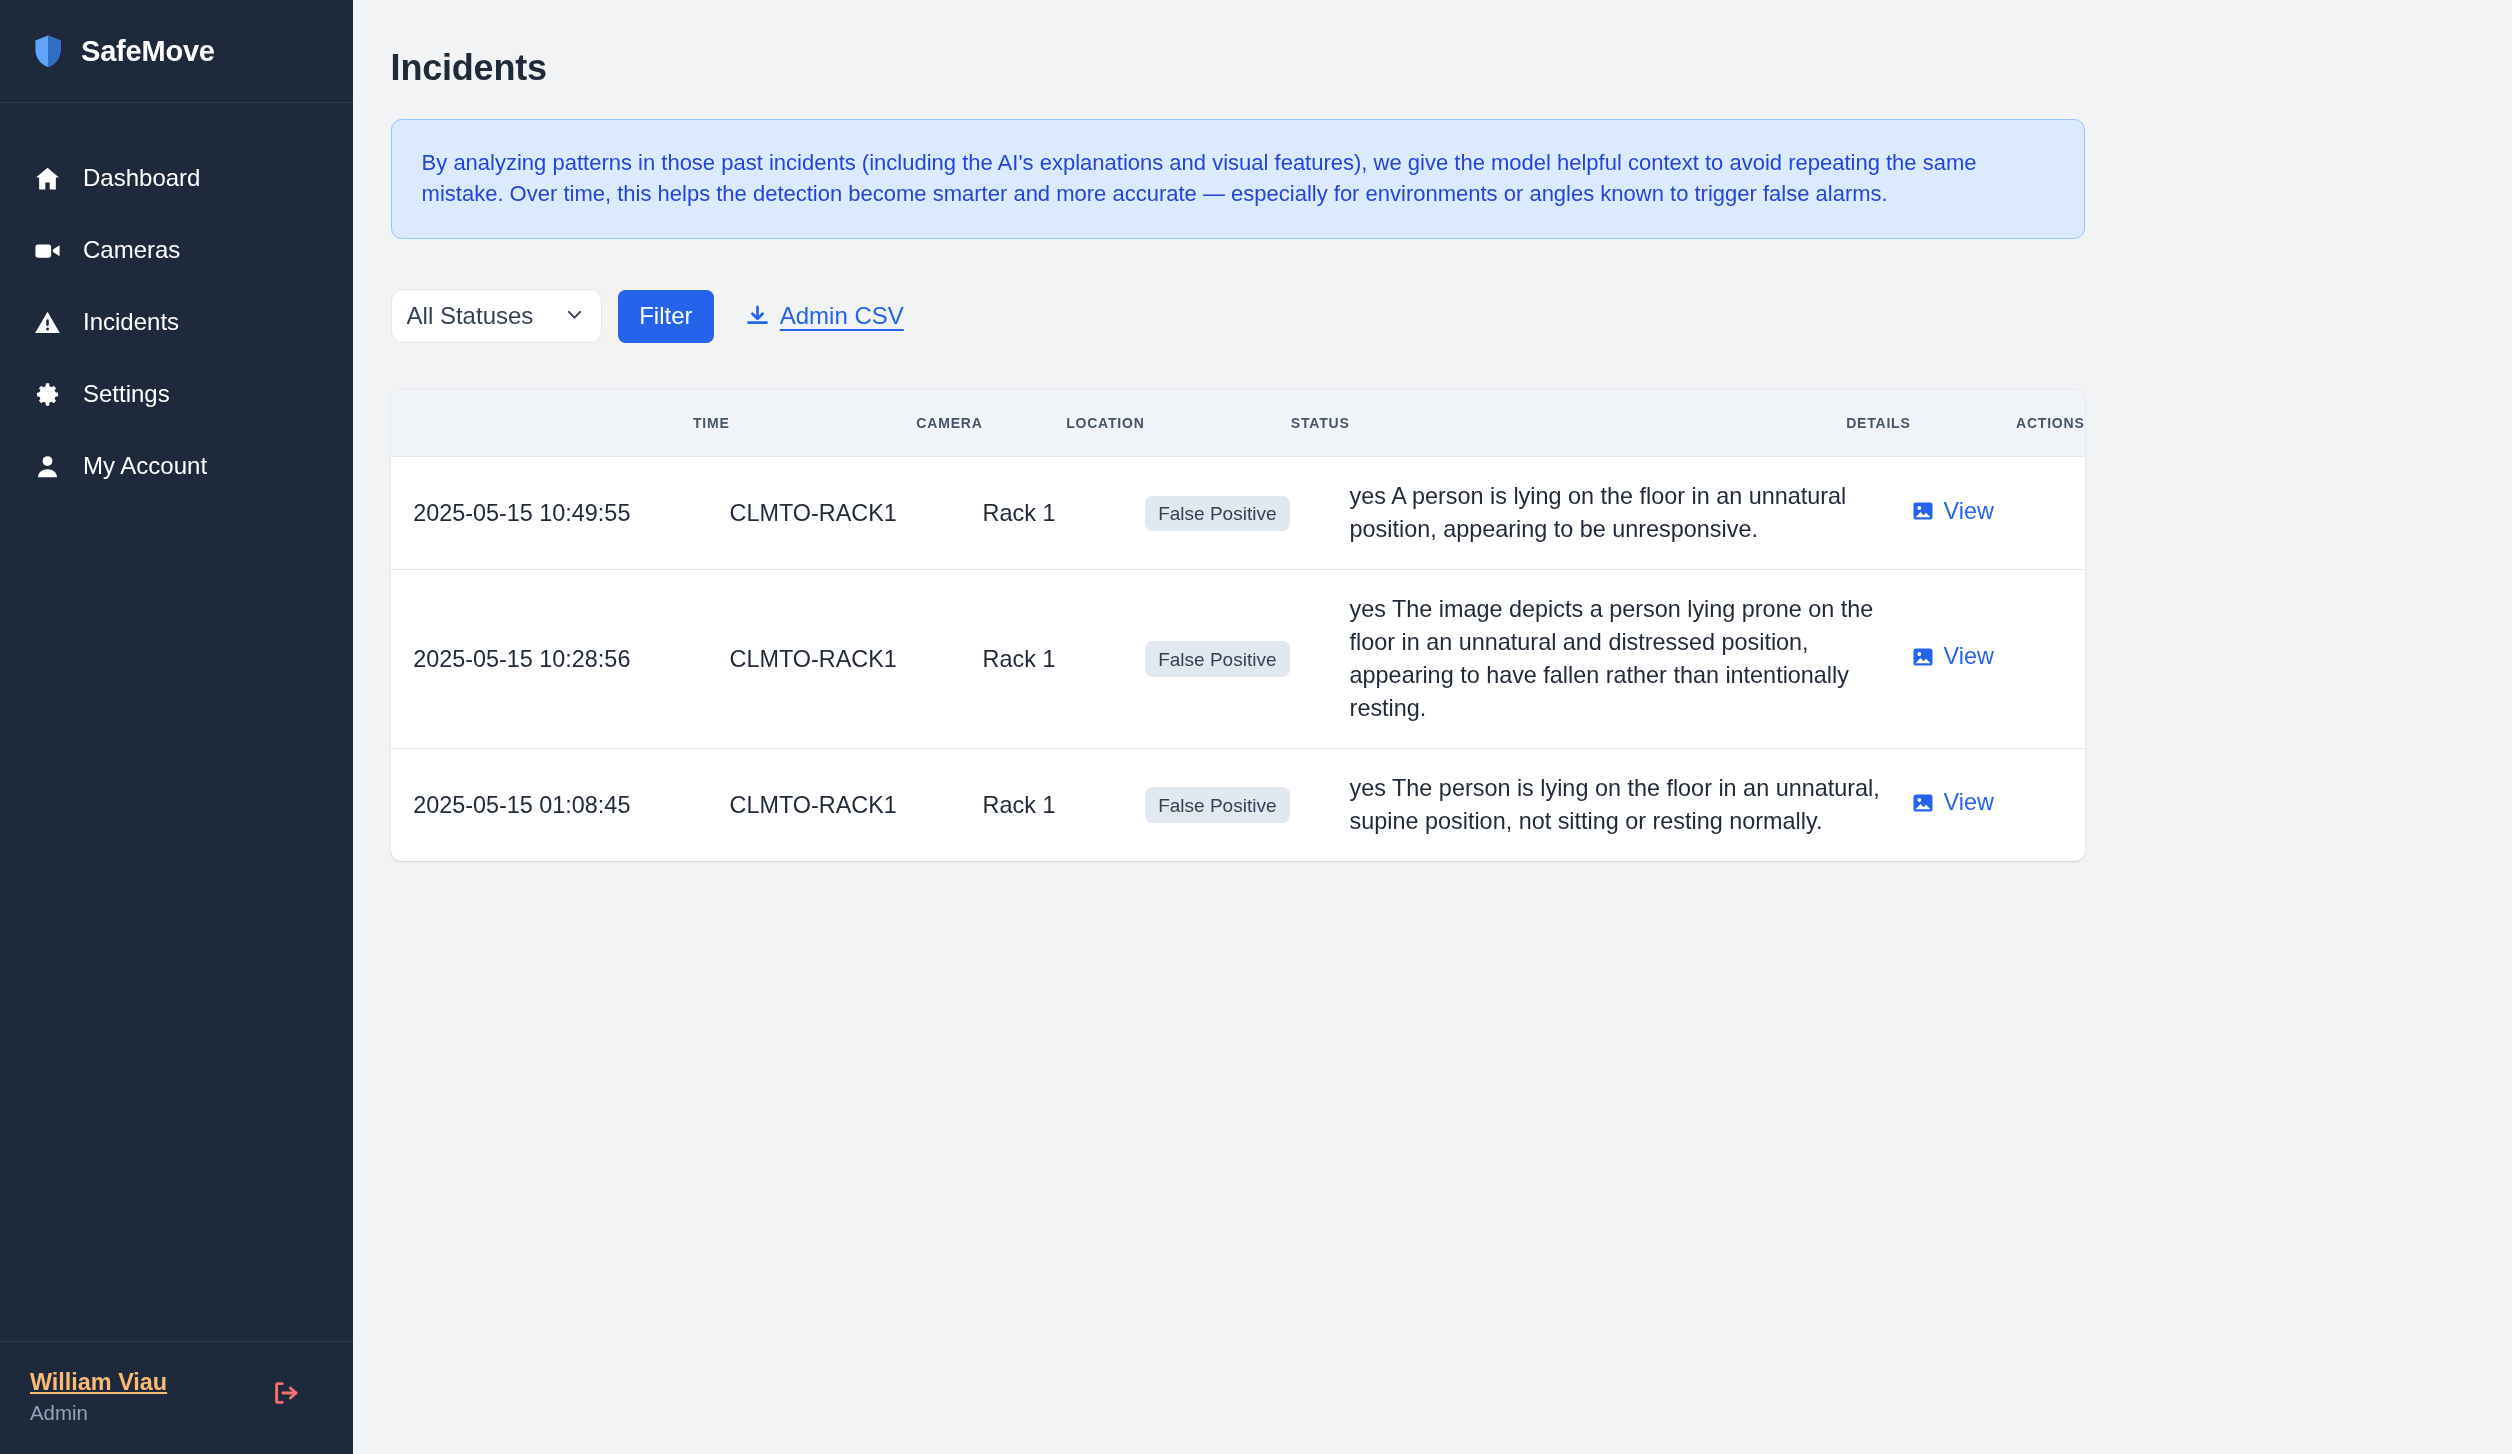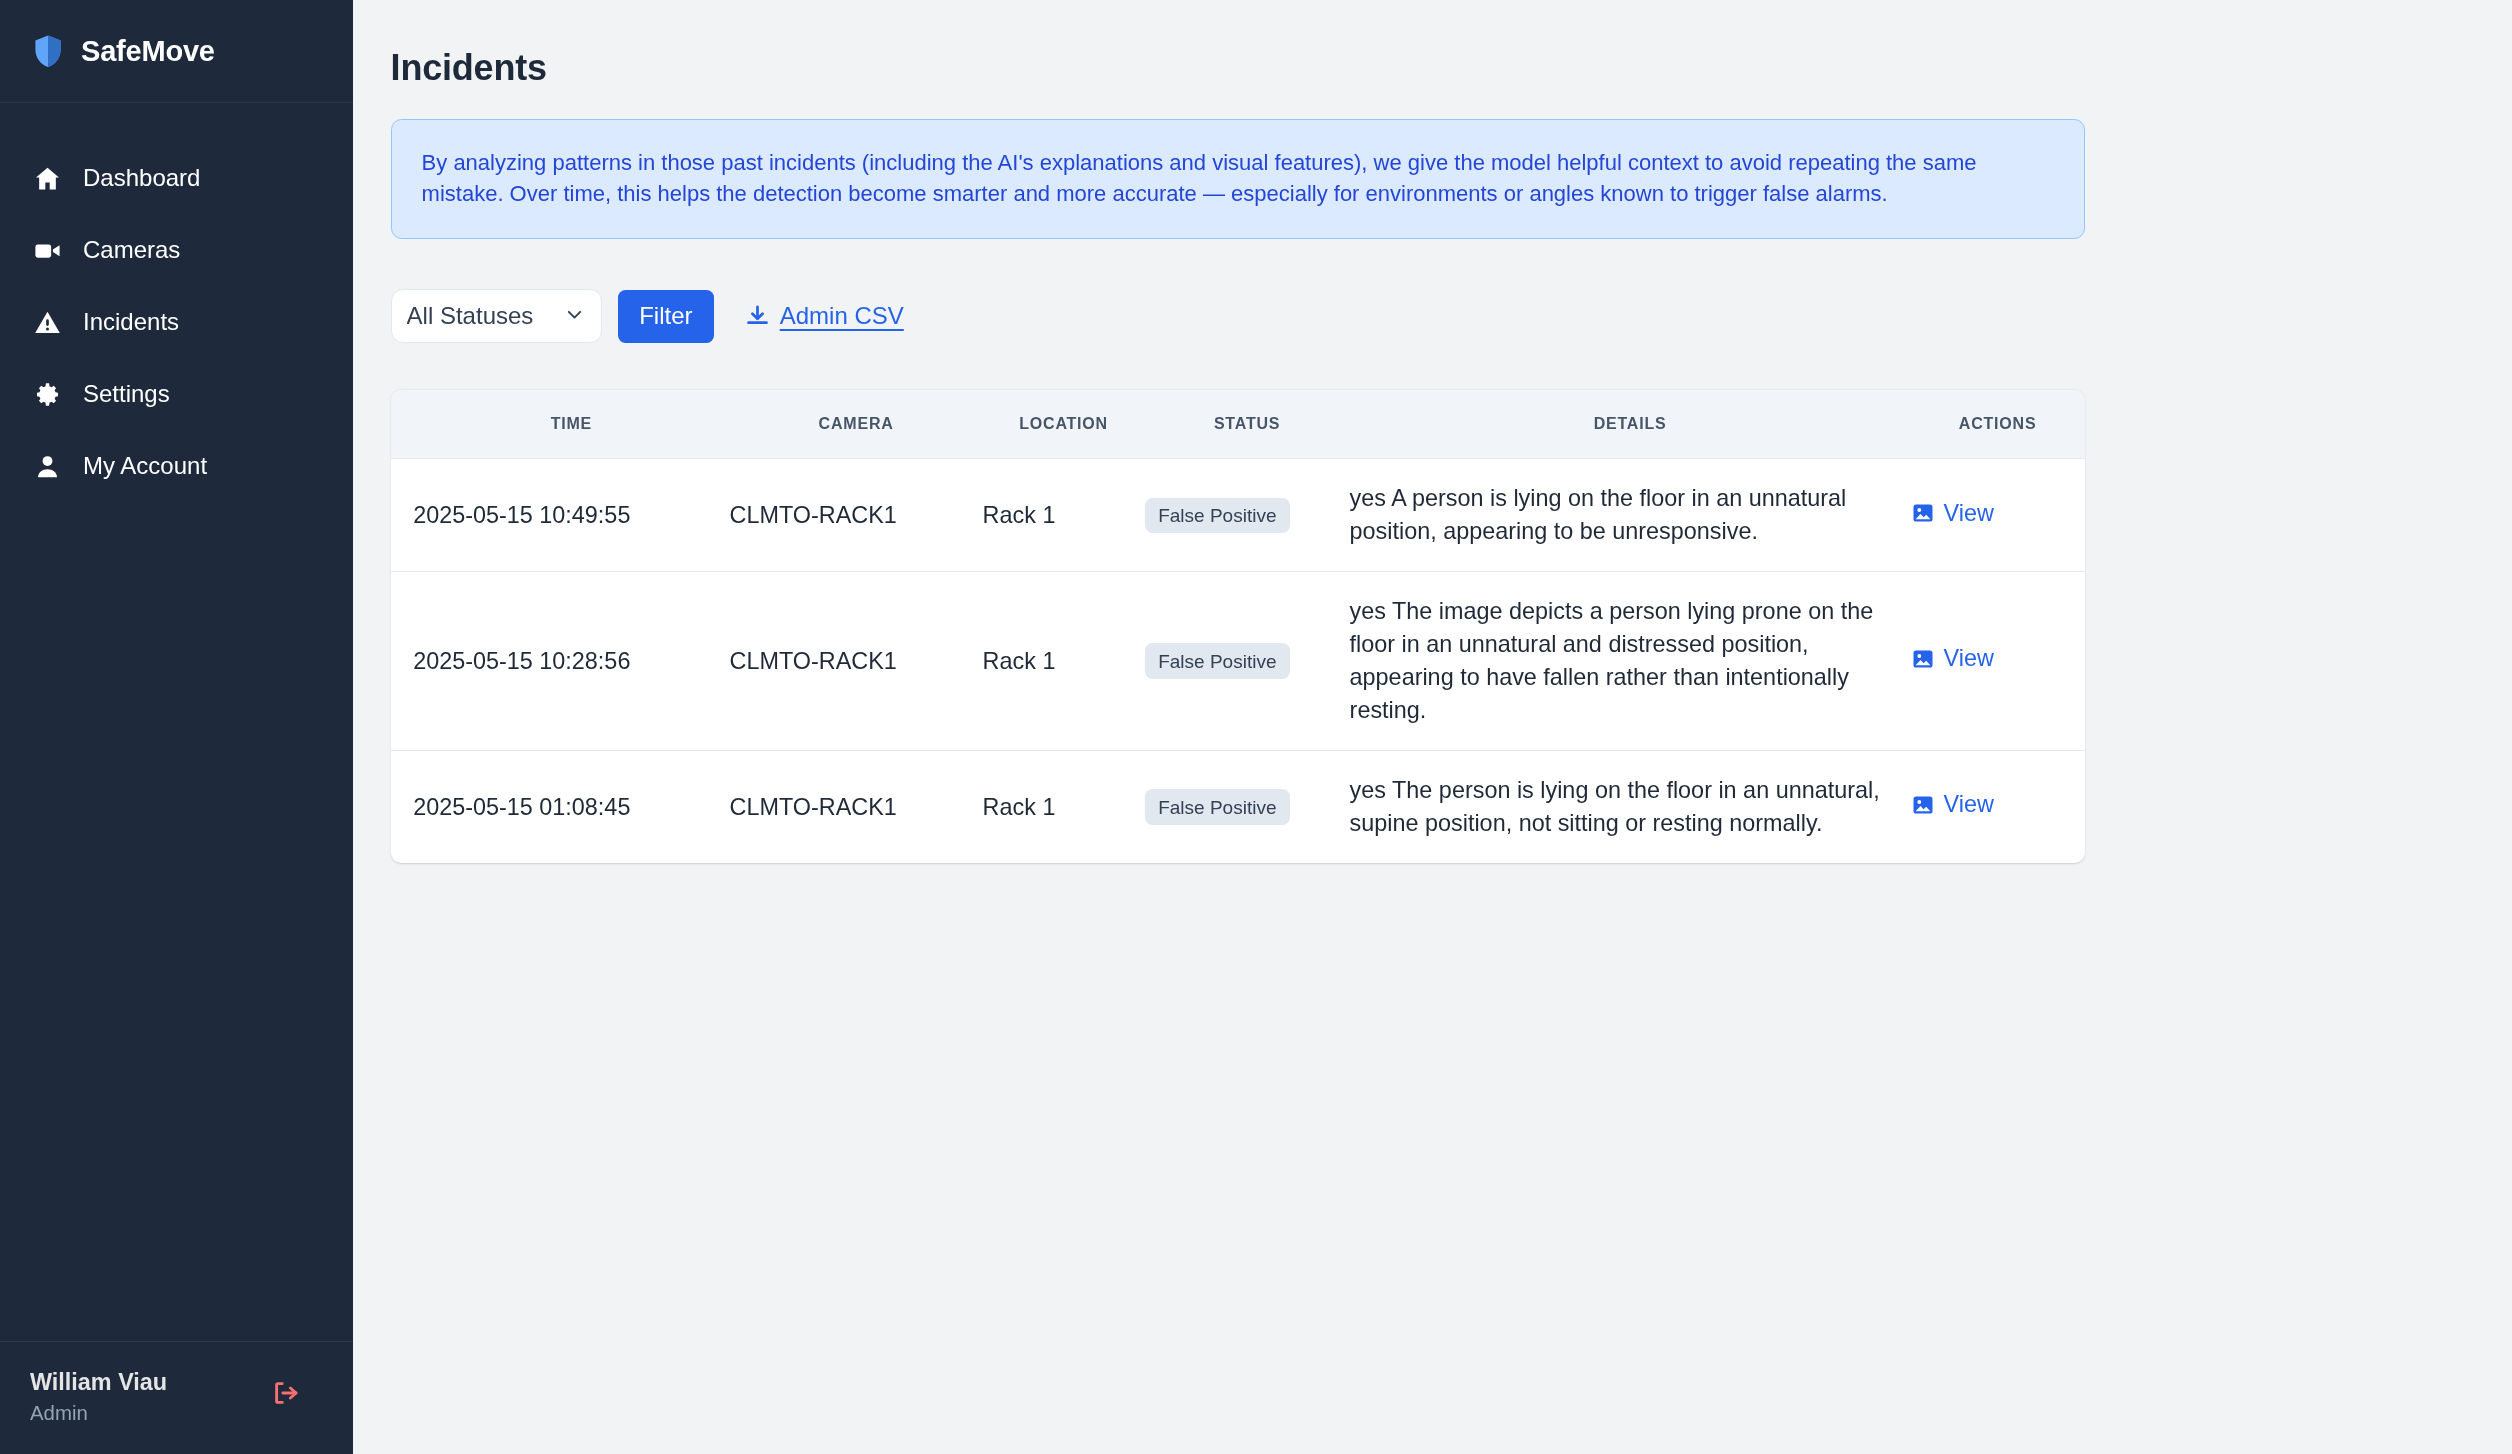--- a/index.html
+++ b/index.html
@@ -79,23 +79,24 @@
 
   .user-box {
     border-top: 0.8px solid #2c3a4f;
     padding: 27px 30px 30px 30px;
     display: flex;
     align-items: flex-start;
     justify-content: space-between;
   }
   .user-meta { display: flex; flex-direction: column; gap: 6px; }
   .user-name {
-    color: #e5e5e5;
+    color: #fdba74;
     font-size: 23.4px;
     font-weight: bold;
+    text-decoration: underline;
   }
   .user-role {
     color: #94a3b8;
     font-size: 20.4px;
   }
   .logout-btn {
     background: none; border: none; padding: 0;
     cursor: pointer;
     width: 33px; height: 33px;
     display: flex; align-items: center; justify-content: center;
@@ -205,22 +206,22 @@
     margin: 0 10.6px;
     max-width: 1694px;
   }
   table {
     width: 100%;
     border-collapse: collapse;
     table-layout: fixed;
   }
   thead tr { background: #f1f5f9; }
   th {
-    text-align: center;
-    font-size: 16px;
+    text-align: right;
+    font-size: 14px;
     font-weight: bold;
     color: #475569;
     letter-spacing: 0.8px;
     padding: 25px 0 25px 0;
     border-bottom: 0.8px solid #e2e8f0;
   }
   th.c-time     { width: 339px; padding-left: 22.6px; }
   th.c-camera   { width: 253px; margin-left: 48px; }
   th.c-location { width: 162px; }
   th.c-status   { width: 205px; }

